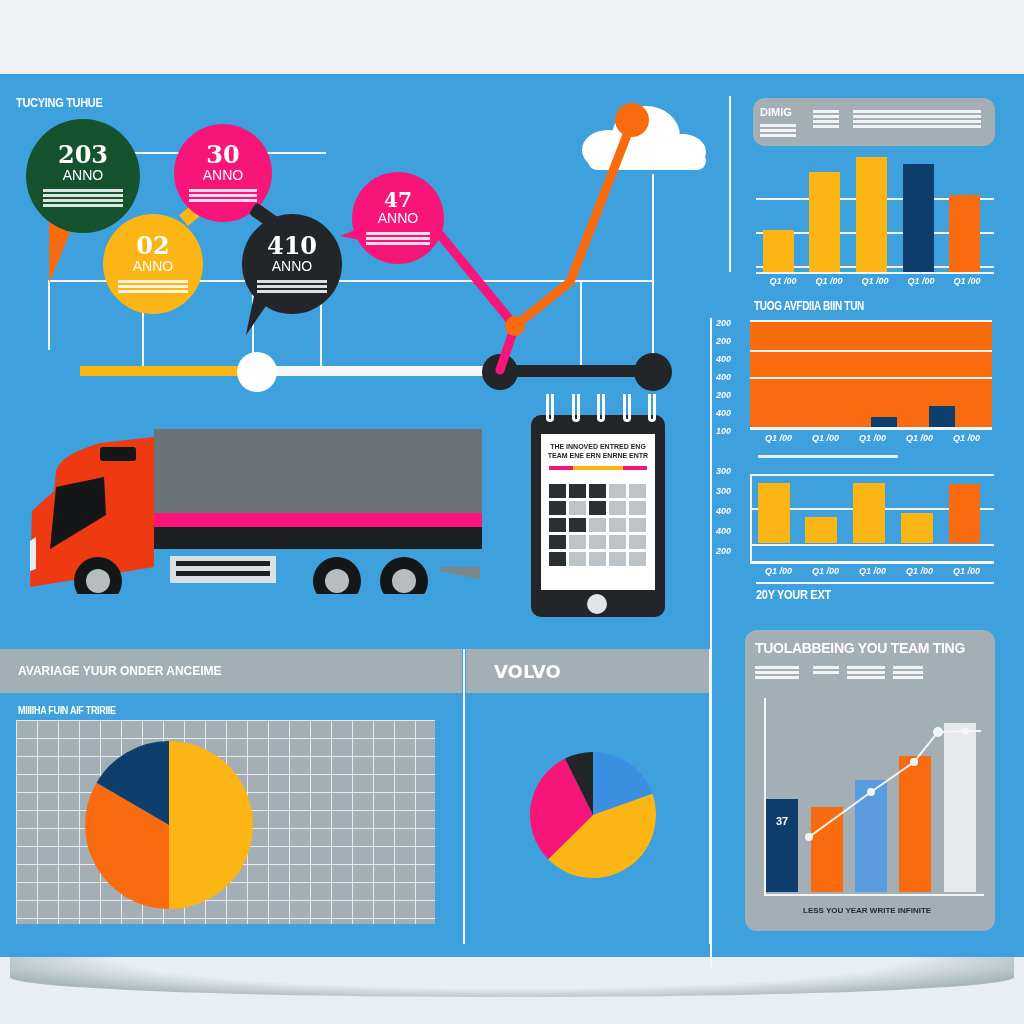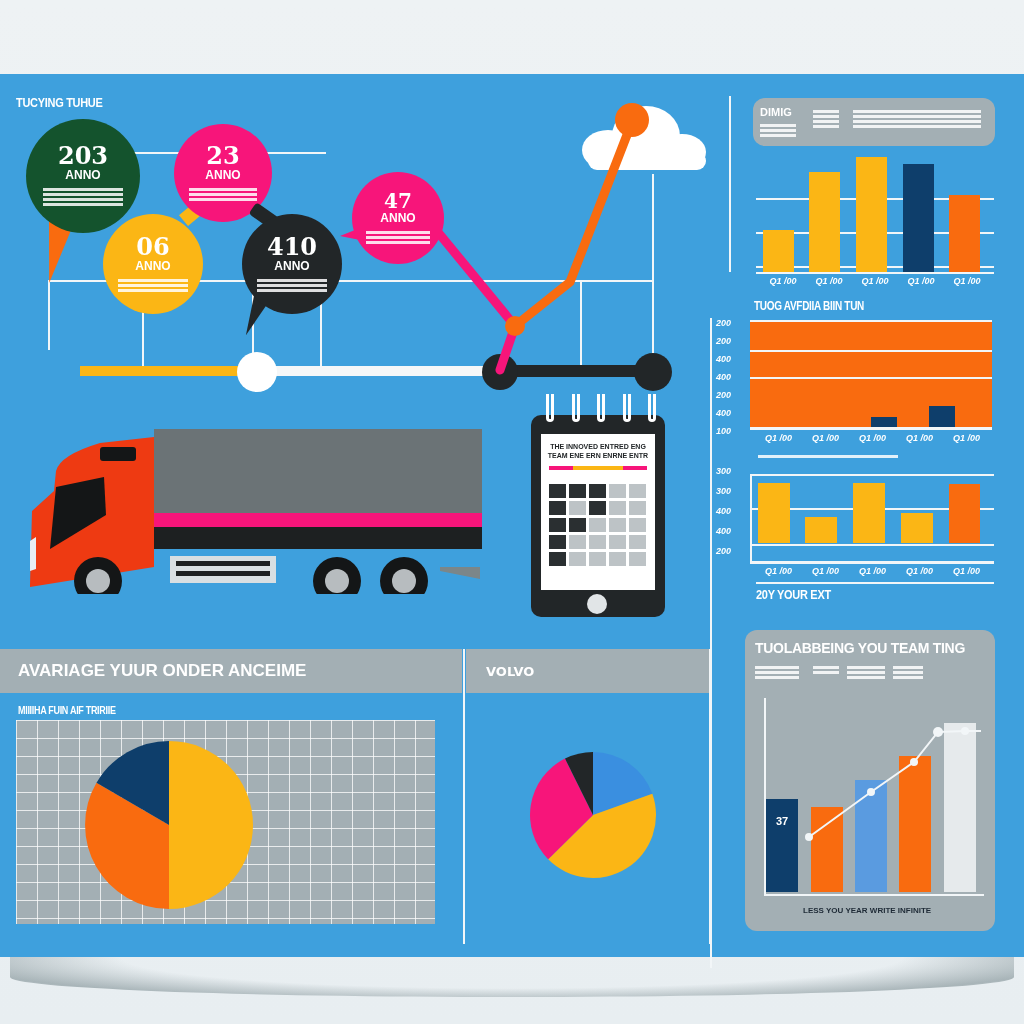--- a/index.html
+++ b/index.html
@@ -23,21 +23,21 @@
   .title-small {
     position: absolute; color: #fff; font-weight: bold; font-size: 11px;
     letter-spacing: -0.3px; transform: scaleY(1.2);
   }
   .bubble {
     position: absolute; border-radius: 50%;
     display: flex; flex-direction: column; align-items: center; justify-content: center;
     color: #fff; text-align: center;
   }
   .bubble .num { font-weight: bold; font-size: 24px; line-height: 1; font-family: "DejaVu Serif", serif; }
-  .bubble .sub { font-size: 12px; font-weight: bold; margin-top: 0; }
+  .bubble .sub { font-size: 14px; font-weight: normal; margin-top: 0; }
   .bubble .lines { margin-top: 4px; width: 70%; }
   .bubble .lines div { height: 3px; background: rgba(255,255,255,0.85); margin: 2px 0; }
   .tail { position: absolute; width: 0; height: 0; }
   .dot { position: absolute; border-radius: 50%; }
   .panel-gray { position: absolute; background: #a3afb4; border-radius: 12px; }
   .fake-text div { height: 3px; background: rgba(255,255,255,0.85); margin: 2px 0; }
   .axis-label { position: absolute; color: #fff; font-size: 9px; font-weight: bold; font-style: italic; }
   .header-strip {
     position: absolute; background: #a3afb4; color: #fff; font-weight: bold;
     display: flex; align-items: center;
@@ -95,31 +95,31 @@
         <div></div>
         <div></div>
         <div></div>
         <div></div>
       </div>
   </div>
 
   <div class="abs" style="left:180px; top:130px; width:30px; height:14px; background:#fbb615; transform:rotate(-40deg);"></div>
 
   <div class="bubble" style="left:174px; top:50px; width:98px; height:98px; background:#f7157a;">
-    <span class="num">23</span>
+    <span class="num">30</span>
     <span class="sub">ANNO</span>
     <div class="lines">
         <div></div>
         <div></div>
         <div></div>
       </div>
   </div>
 
   <div class="bubble" style="left:103px; top:140px; width:100px; height:100px; background:#fbb615;">
-    <span class="num">06</span>
+    <span class="num">02</span>
     <span class="sub">ANNO</span>
     <div class="lines">
         <div></div>
         <div></div>
         <div></div>
       </div>
   </div>
 
   <div class="tail" style="left:248px; top:210px; border-left:6px solid transparent; border-right:16px solid transparent; border-top:54px solid #222628; transform:rotate(18deg);"></div>
   <div class="dot" style="left:250px; top:135px; width:28px; height:14px; background:#222628; transform:rotate(35deg); border-radius:4px;"></div>
@@ -299,33 +299,33 @@
   <div class="abs" style="left:755px; top:492px; width:235px; display:flex; justify-content:space-around;">
     <span class="axis-label" style="position:static;">Q1 /00</span>
     <span class="axis-label" style="position:static;">Q1 /00</span>
     <span class="axis-label" style="position:static;">Q1 /00</span>
     <span class="axis-label" style="position:static;">Q1 /00</span>
     <span class="axis-label" style="position:static;">Q1 /00</span>
   </div>
   <div class="white-line" style="left:756px; top:508px; width:238px; height:2px;"></div>
   <div class="title-small" style="left:756px; top:514px; font-size:11px;">20Y YOUR EXT</div>
 
-  <div class="header-strip" style="left:0; top:575px; width:462px; height:44px; padding-left:18px; font-size:17px;">
+  <div class="header-strip" style="left:0; top:575px; width:462px; height:44px; padding-left:18px; font-size:12px;">
     <span>AVARIAGE YUUR ONDER ANCEIME</span>
   </div>
   <div class="white-line" style="left:463px; top:575px; width:2px; height:295px;"></div>
   <div class="title-small" style="left:18px; top:631px; font-size:9px;">MIIIIHA FUIN AIF TRIRIIE</div>
   <div class="grid-bg" style="left:16px; top:646px; width:419px; height:204px;"></div>
   <svg class="abs" style="left:84px; top:666px;" width="170" height="170" viewBox="-85 -85 170 170">
     <path d="M0,0 L0,-84 A84,84 0 0 1 0,84 Z" fill="#fbb615"></path>
     <path d="M0,0 L0,84 A84,84 0 0 1 -72.5,-42.3 Z" fill="#f96b0f"></path>
     <path d="M0,0 L-72.5,-42.3 A84,84 0 0 1 0,-84 Z" fill="#0e3e6b"></path>
   </svg>
 
-  <div class="header-strip" style="left:466px; top:575px; width:244px; height:44px; padding-left:20px; font-size:13px; font-family:'DejaVu Sans',sans-serif;">
+  <div class="header-strip" style="left:466px; top:575px; width:244px; height:44px; padding-left:28px; font-size:18px; font-family:'DejaVu Sans',sans-serif;">
     <span>VOLVO</span>
   </div>
   <svg class="abs" style="left:527px; top:675px;" width="132" height="132" viewBox="-66 -66 132 132">
     <path d="M0,0 L0,-63 A63,63 0 0 1 59.3,-21.3 Z" fill="#3a8fe0"></path>
     <path d="M0,0 L59.3,-21.3 A63,63 0 0 1 -44.8,44.3 Z" fill="#fbb615"></path>
     <path d="M0,0 L-44.8,44.3 A63,63 0 0 1 -28,-56.4 Z" fill="#f7157a"></path>
     <path d="M0,0 L-28,-56.4 A63,63 0 0 1 0,-63 Z" fill="#222628"></path>
   </svg>
   <div class="white-line" style="left:709px; top:575px; width:2px; height:295px;"></div>
 

